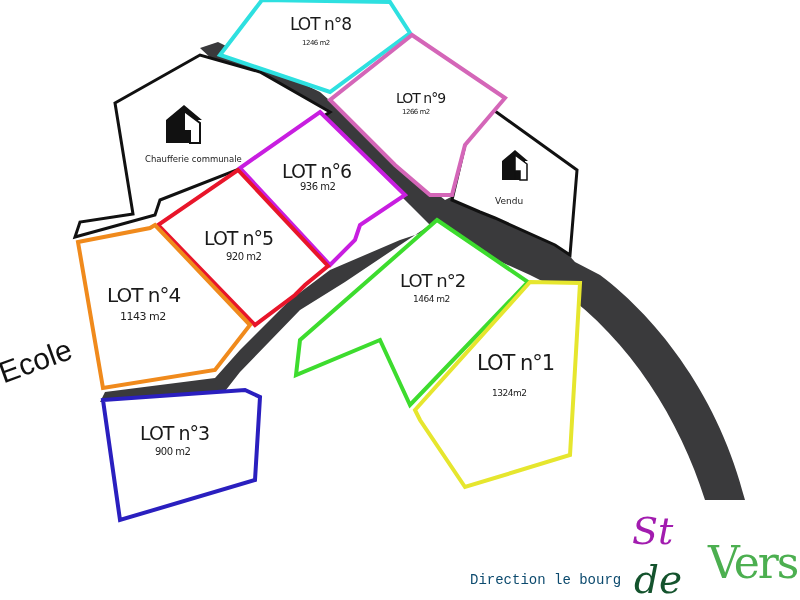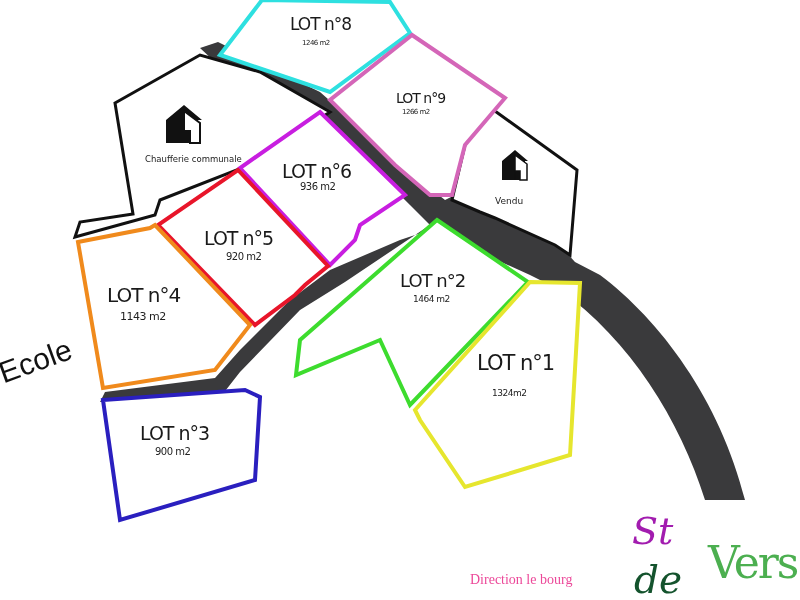--- a/index.html
+++ b/index.html
@@ -6,21 +6,21 @@
   body { width:800px; height:600px; overflow:hidden; position:relative; font-family:"DejaVu Sans", sans-serif; }
   svg.map { position:absolute; left:0; top:0; width:800px; height:600px; }
   .lot-title { font-family:"DejaVu Sans", sans-serif; fill:#1a1a1a; letter-spacing:-1px; }
   .lot-area { font-family:"DejaVu Sans", sans-serif; fill:#222; letter-spacing:-0.5px; }
   .label-small { font-family:"DejaVu Sans", sans-serif; fill:#222; }
   .logo { position:absolute; left:630px; top:505px; width:170px; height:95px; }
   .logo .st { position:absolute; left:2px; top:4px; font-family:"DejaVu Serif", serif; font-style:italic; font-size:38px; color:#a21caf; }
   .logo .igny { position:absolute; left:42px; top:0px; font-family:"DejaVu Serif", serif; font-size:44px; letter-spacing:-2px; }
   .logo .de { position:absolute; left:4px; top:52px; font-family:"DejaVu Serif", serif; font-style:italic; font-size:39px; color:#14532d; }
   .logo .vers { position:absolute; left:42px; top:32px; font-family:"DejaVu Serif", serif; font-size:44px; letter-spacing:-2px;margin-left:36px; }
-  .direction { position:absolute; left:470px; top:572px; font-size:14px; color:#ec4899; font-family:Liberation Serif, serif; }
+  .direction { position:absolute; left:470px; top:572px; font-size:14px; color:#0c4a6e; font-family:Liberation Mono, monospace; }
   .ecole { position:absolute; left:6px; top:356px; font-size:30px; color:#111; font-family:"Liberation Sans", sans-serif; transform:rotate(-20deg); transform-origin:left bottom; }
 </style>
 </head>
 <body>
 
 <svg class="map" viewBox="0 0 800 600">
 
   <g>
 
     <path d="M200,48 L218,42 L320,92 L420,180 L445,200 L455,195 L555,240 L575,262 L600,275

